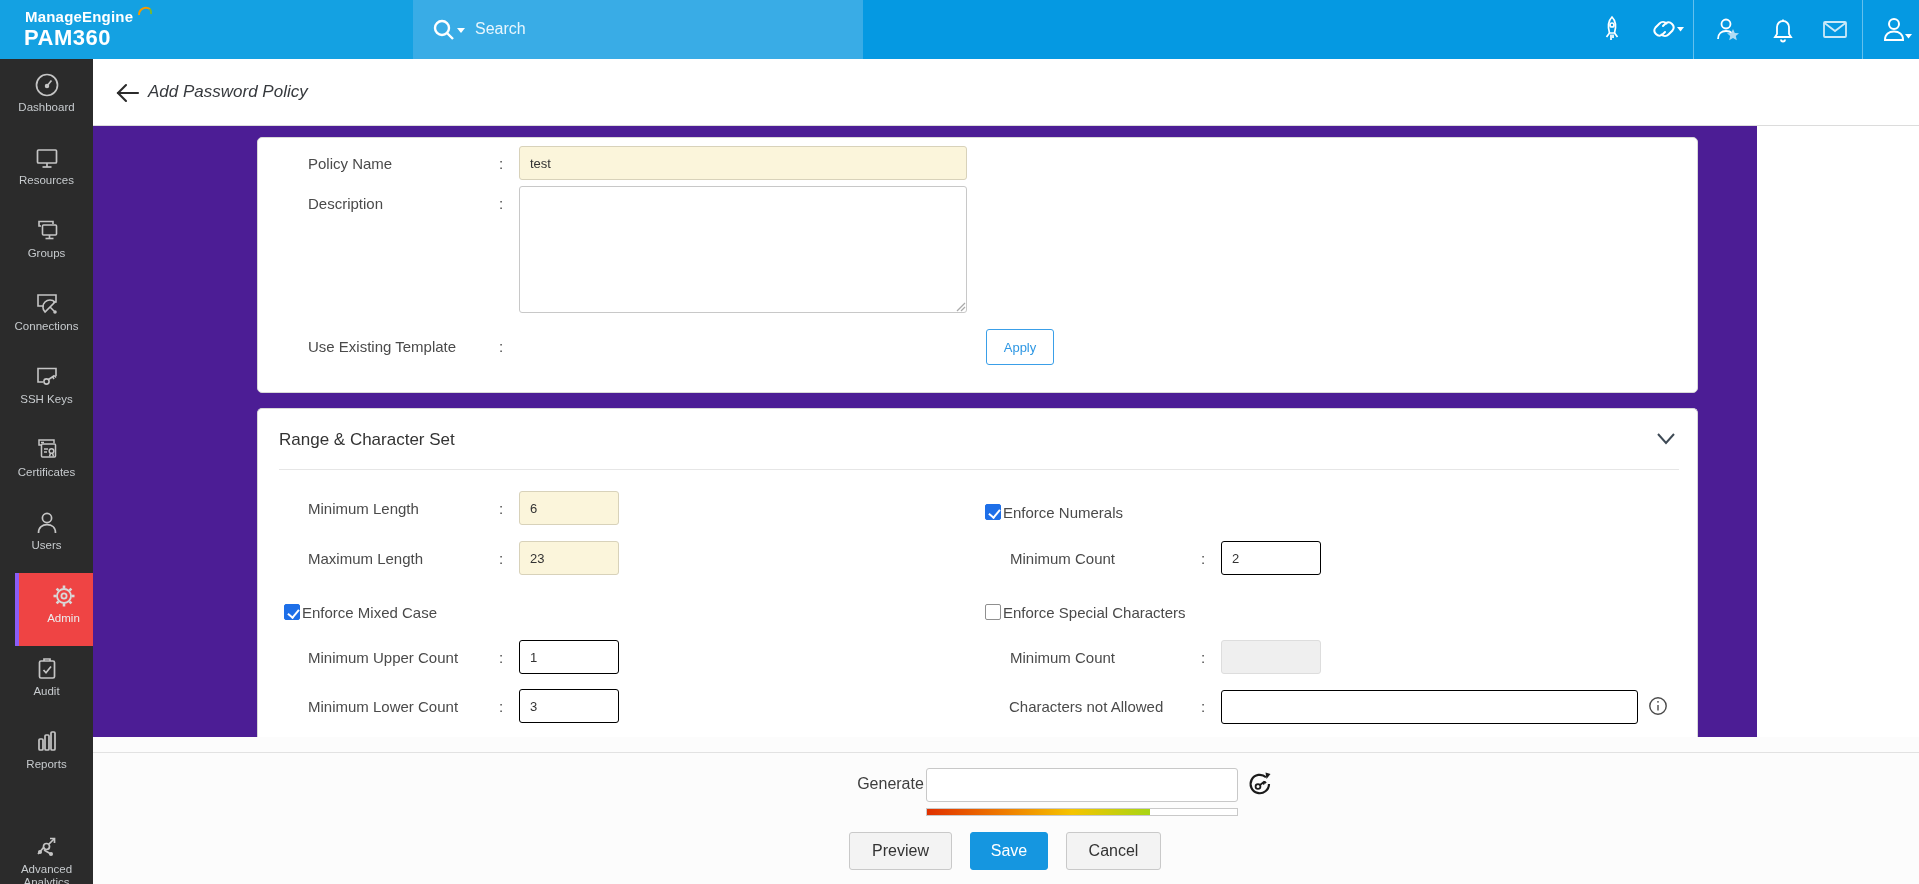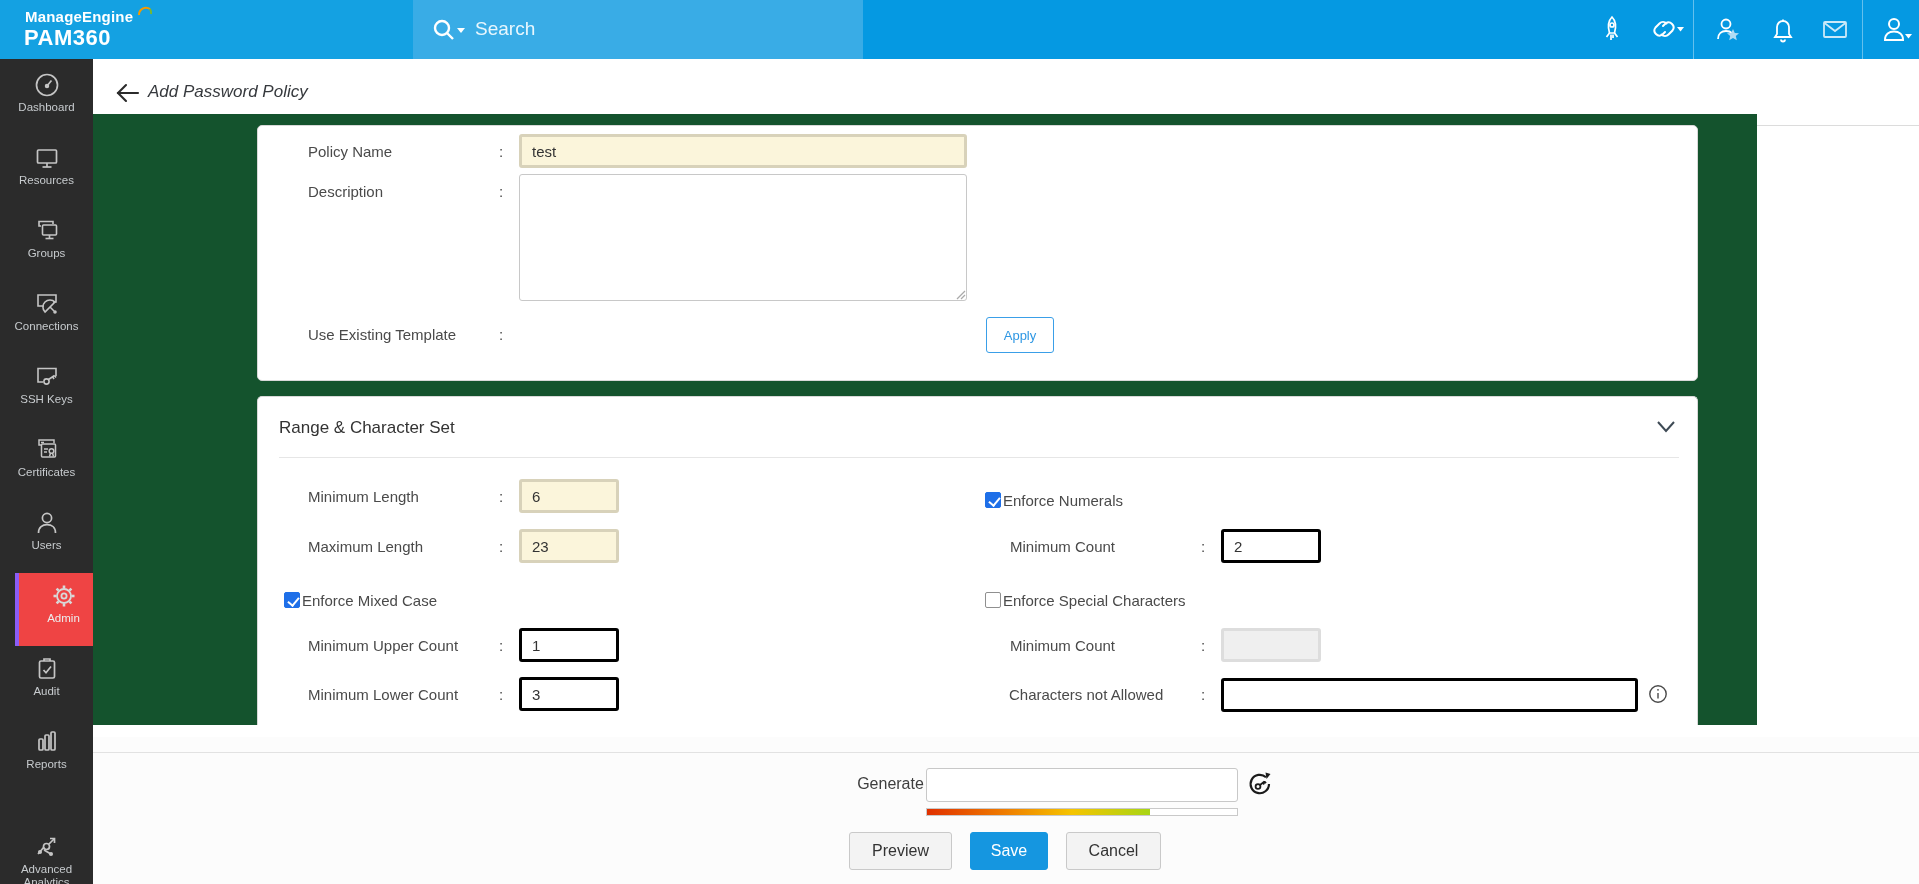--- a/index.html
+++ b/index.html
@@ -7,48 +7,48 @@
   body { position:relative; }
 
   
   .header { position:absolute; left:0; top:0; width:1919px; height:59px; background:#0599E2; }
   .logo-block { position:absolute; left:0; top:0; width:413px; height:59px; background:#14A1E2; }
   .brand-line { position:absolute; left:25px; top:8px; color:#fff; font-weight:bold; font-size:15px; letter-spacing:.2px; }
   .brand-swoosh { position:absolute; left:136px; top:6px; }
   .product-line { position:absolute; left:24px; top:25px; color:#fff; font-weight:bold; font-size:22px; letter-spacing:.5px; }
   .search-strip { position:absolute; left:413px; top:0; width:450px; height:59px; background:#39ACE6; }
   .search-icon-wrap { position:absolute; left:15px; top:15px; width:42px; height:30px; cursor:pointer; }
-  .search-input { position:absolute; left:62px; top:12px; width:370px; height:34px; background:transparent; border:none; outline:none; color:#fff; font-size:19px; font-family:"Liberation Sans",sans-serif; }
+  .search-input { position:absolute; left:62px; top:12px; width:370px; height:34px; background:transparent; border:none; outline:none; color:#fff; font-size:16px; font-family:"Liberation Sans",sans-serif; }
   .search-input::placeholder { color:#f2fbff; opacity:.95; }
   .hdr-icons { position:absolute; right:0; top:0; height:59px; }
   .hicon { position:absolute; top:14px; width:30px; height:30px; cursor:pointer; }
   .hsep { position:absolute; top:0; width:1px; height:59px; background:rgba(255,255,255,.38); }
 
   
   .sidebar { position:absolute; left:0; top:59px; width:93px; height:825px; background:#2B2B2B; }
   .nav-item { position:absolute; left:0; width:93px; height:73px; text-align:center; cursor:pointer; color:#C7CBCE; }
   .nav-item .nicon { display:block; margin:9px auto 2px auto; width:28px; height:28px; }
   .nav-item .nlabel { display:block; font-size:11.5px; line-height:13px; padding:0 2px; }
   .nav-item.active { background:#ef4444; border-left:4px solid #8b5cf6;margin-left:15px; }
   .nav-item.active .nicon { margin-left:calc(auto); }
 
   
   .titlebar { position:absolute; left:93px; top:59px; width:1826px; height:67px; background:#fff; border-bottom:1px solid #DCDCDC; }
   .back-btn { position:absolute; left:22px; top:22px; width:26px; height:24px; cursor:pointer; }
   .page-title { position:absolute; left:55px; top:23px; font-size:17px; color:#36393D;font-style:italic; }
 
   
-  .content { position:absolute; left:93px; top:114px; width:1664px; height:611px; background:#14532d; overflow:hidden; }
+  .content { position:absolute; left:93px; top:126px; width:1664px; height:611px; background:#4c1d95; overflow:hidden; }
   .card { position:absolute; background:#fff; border:1px solid #D8D8D8; border-radius:5px; }
   .card1 { left:164px; top:11px; width:1441px; height:256px; }
   .card2 { left:164px; top:282px; width:1441px; height:420px; border-bottom:none; border-radius:5px 5px 0 0; }
 
   .lbl { position:absolute; font-size:15px; color:#4A4A4A; white-space:nowrap; }
   .colon { position:absolute; font-size:15px; color:#4A4A4A; }
-  .txt-input { position:absolute; height:34px; border:3px solid #000000; border-radius:3px; background:#fff; font-size:15px; color:#333; padding:0 10px; font-family:"Liberation Sans",sans-serif; outline:none; }
+  .txt-input { position:absolute; height:34px; border:1px solid #000000; border-radius:3px; background:#fff; font-size:13px; color:#333; padding:0 10px; font-family:"Liberation Sans",sans-serif; outline:none; }
   .yellow { background:#FBF5DB; border-color:#D8D2BA; }
   .disabled-input { background:#EFEFEF; border-color:#DDDDDD; }
 
   .textarea { position:absolute; left:261px; top:48px; width:448px; height:127px; border:1px solid #C8C8C8; border-radius:3px; resize:none; outline:none; font-family:"Liberation Sans",sans-serif; font-size:15px; padding:8px 10px; color:#333; }
   .resize-corner { position:absolute; left:697px; top:163px; width:11px; height:11px; pointer-events:none; }
 
   .select-box { position:absolute; left:261px; top:191px; width:448px; height:36px; }
   .select-box select { width:100%; height:100%; -webkit-appearance:none; appearance:none; border:1px solid #C8C8C8; border-radius:3px; background:#fff; font-size:15px; color:#333; padding:0 10px; font-family:"Liberation Sans",sans-serif; outline:none; }
   .select-caret { position:absolute; right:12px; top:14px; pointer-events:none; }
 

